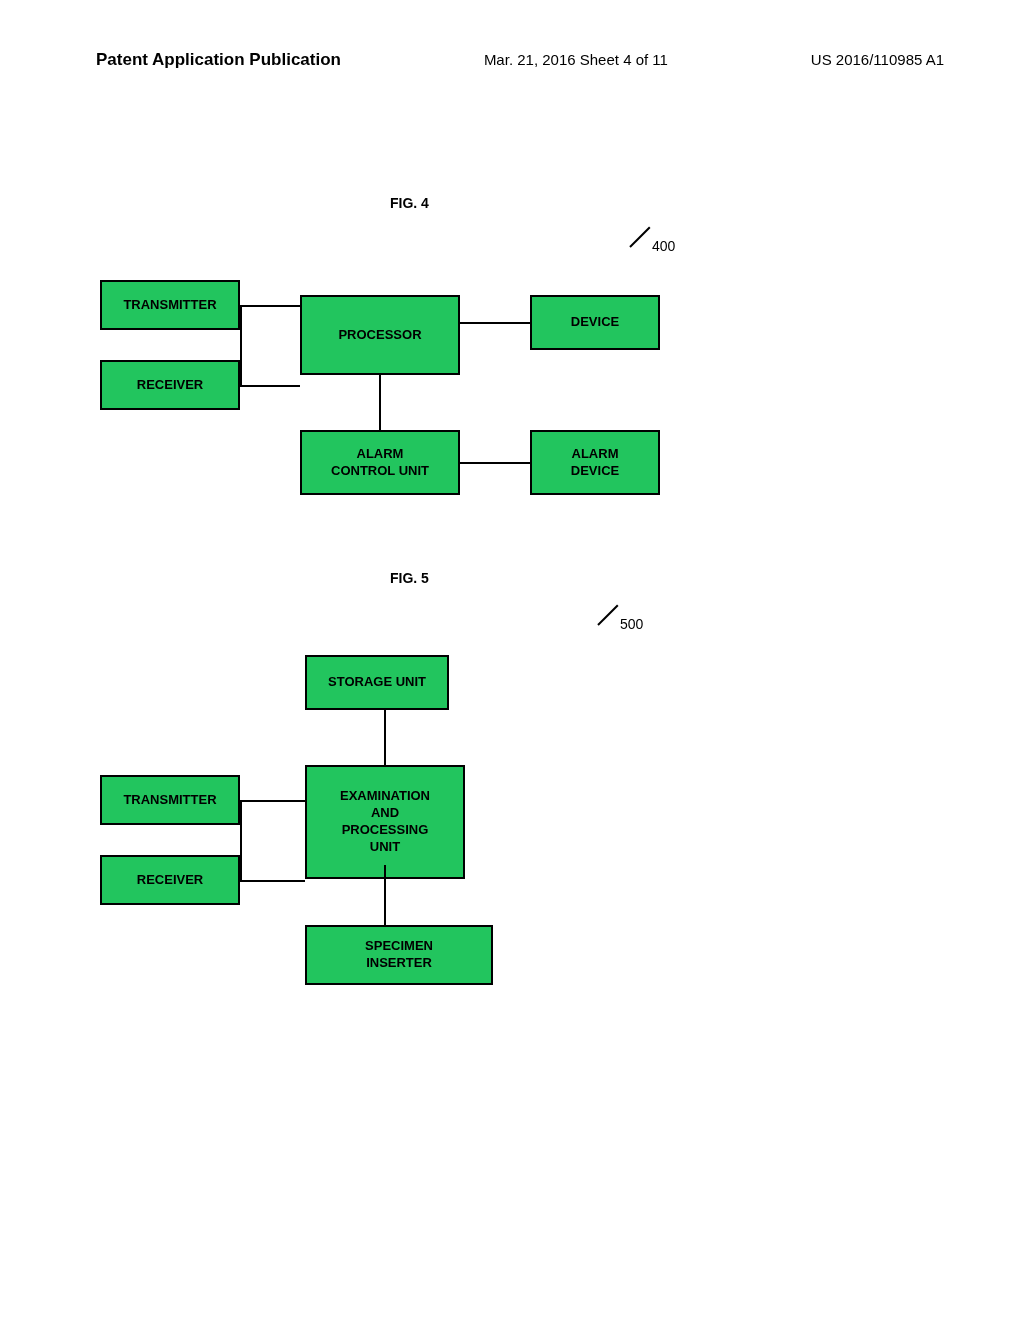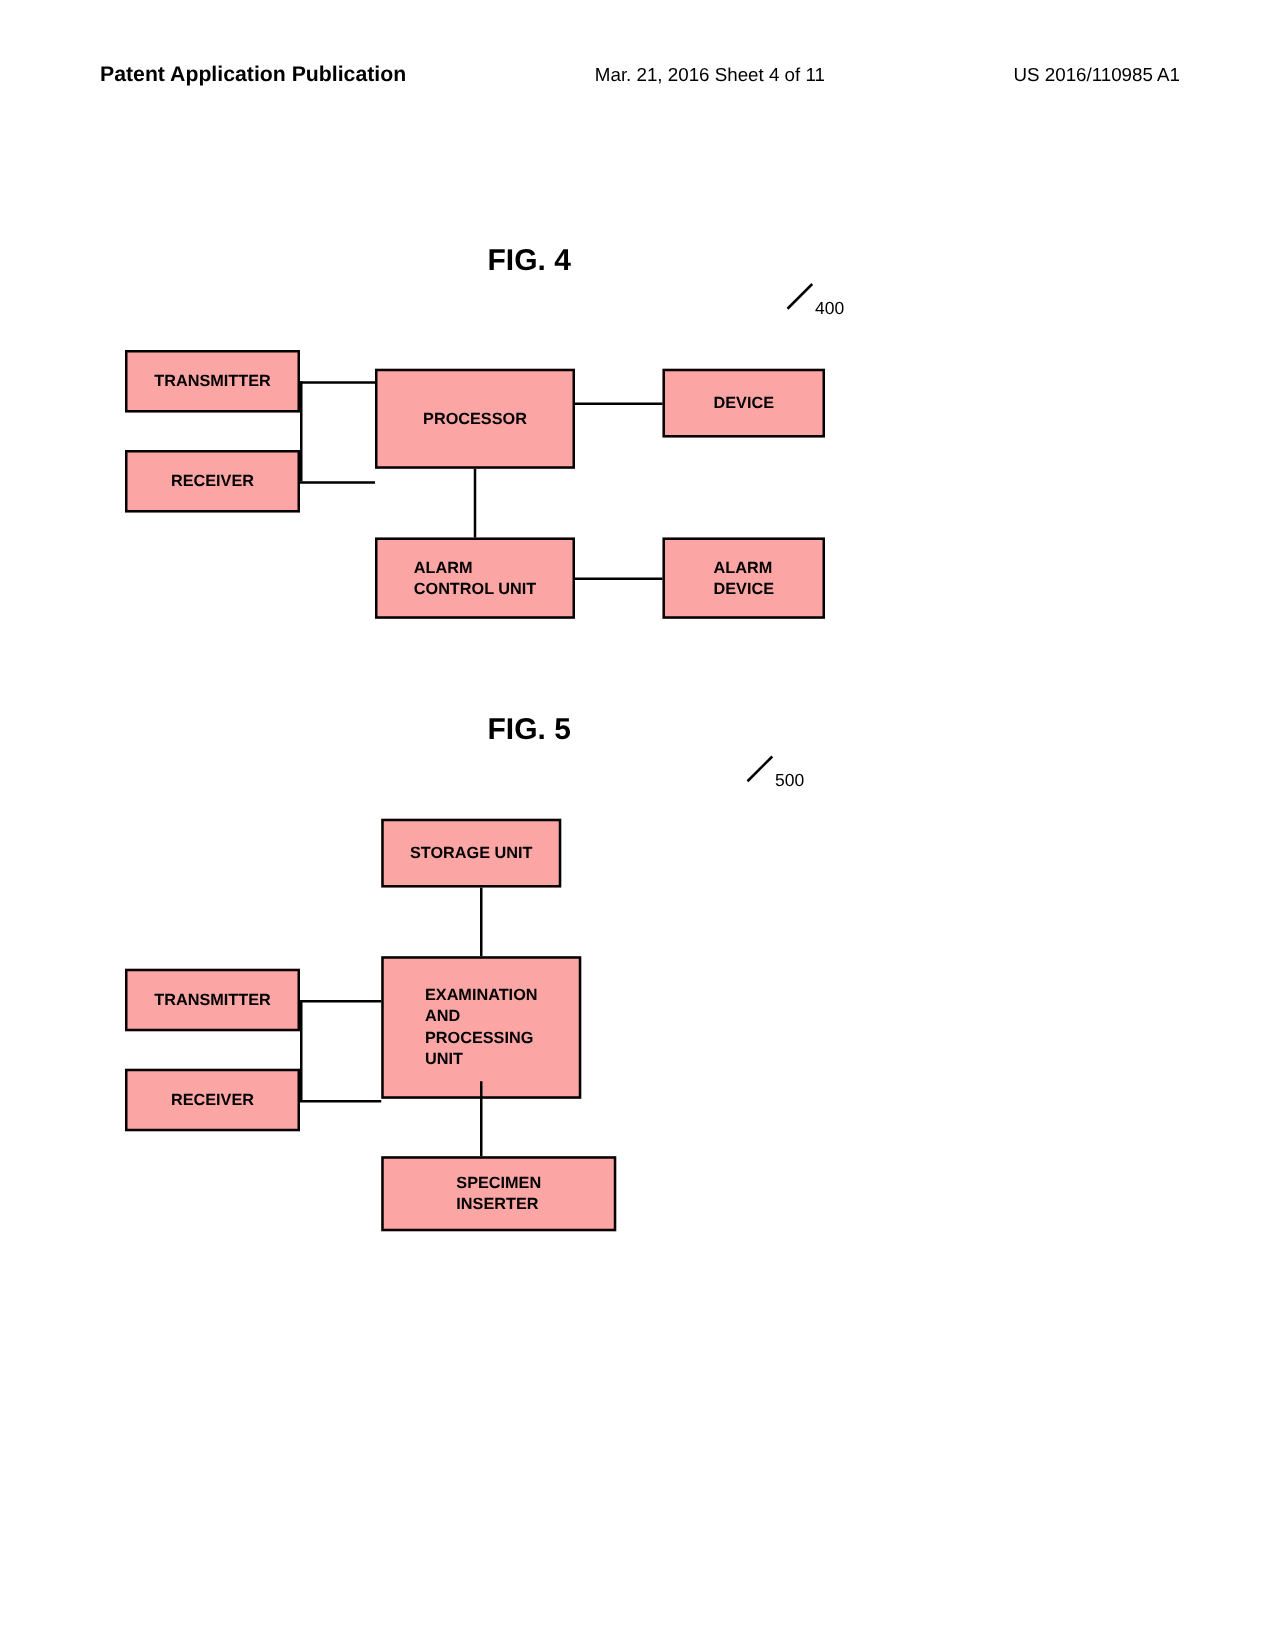--- a/index.html
+++ b/index.html
@@ -16,21 +16,21 @@
       width: 1024px;
       height: 1320px;
       background: #fff;
       position: relative;
     }
 
     
     .header {
       position: absolute;
       top: 50px;
-      left: 80px;
+      left: 96px;
       right: 80px;
       display: flex;
       justify-content: space-between;
       align-items: baseline;
     }
 
     .header-left {
       font-weight: bold;
       font-size: 17px;
       color: #000;
@@ -41,21 +41,21 @@
       color: #000;
     }
 
     .header-right {
       font-size: 15px;
       color: #000;
     }
 
     
     .fig-label {
-      font-size: 24px;
+      font-size: 14px;
       font-weight: bold;
       color: #000;
       text-align: center;
       position: absolute;
     }
 
     
     .ref-number {
       position: absolute;
       font-size: 14px;
@@ -71,24 +71,25 @@
       transform: rotate(-45deg);
       transform-origin: left center;
       top: 8px;
       left: -22px;
     }
 
     
     .block-box {
       position: absolute;
       border: 2px solid #000;
-      background: #fca5a5;
+      background: #22c55e;
       display: flex;
       align-items: center;
       justify-content: center;
+      text-align: center;
       font-size: 13px;
       font-weight: bold;
       color: #000;
       line-height: 1.3;
     }
 
     
     .connector {
       position: absolute;
       background: #000;

